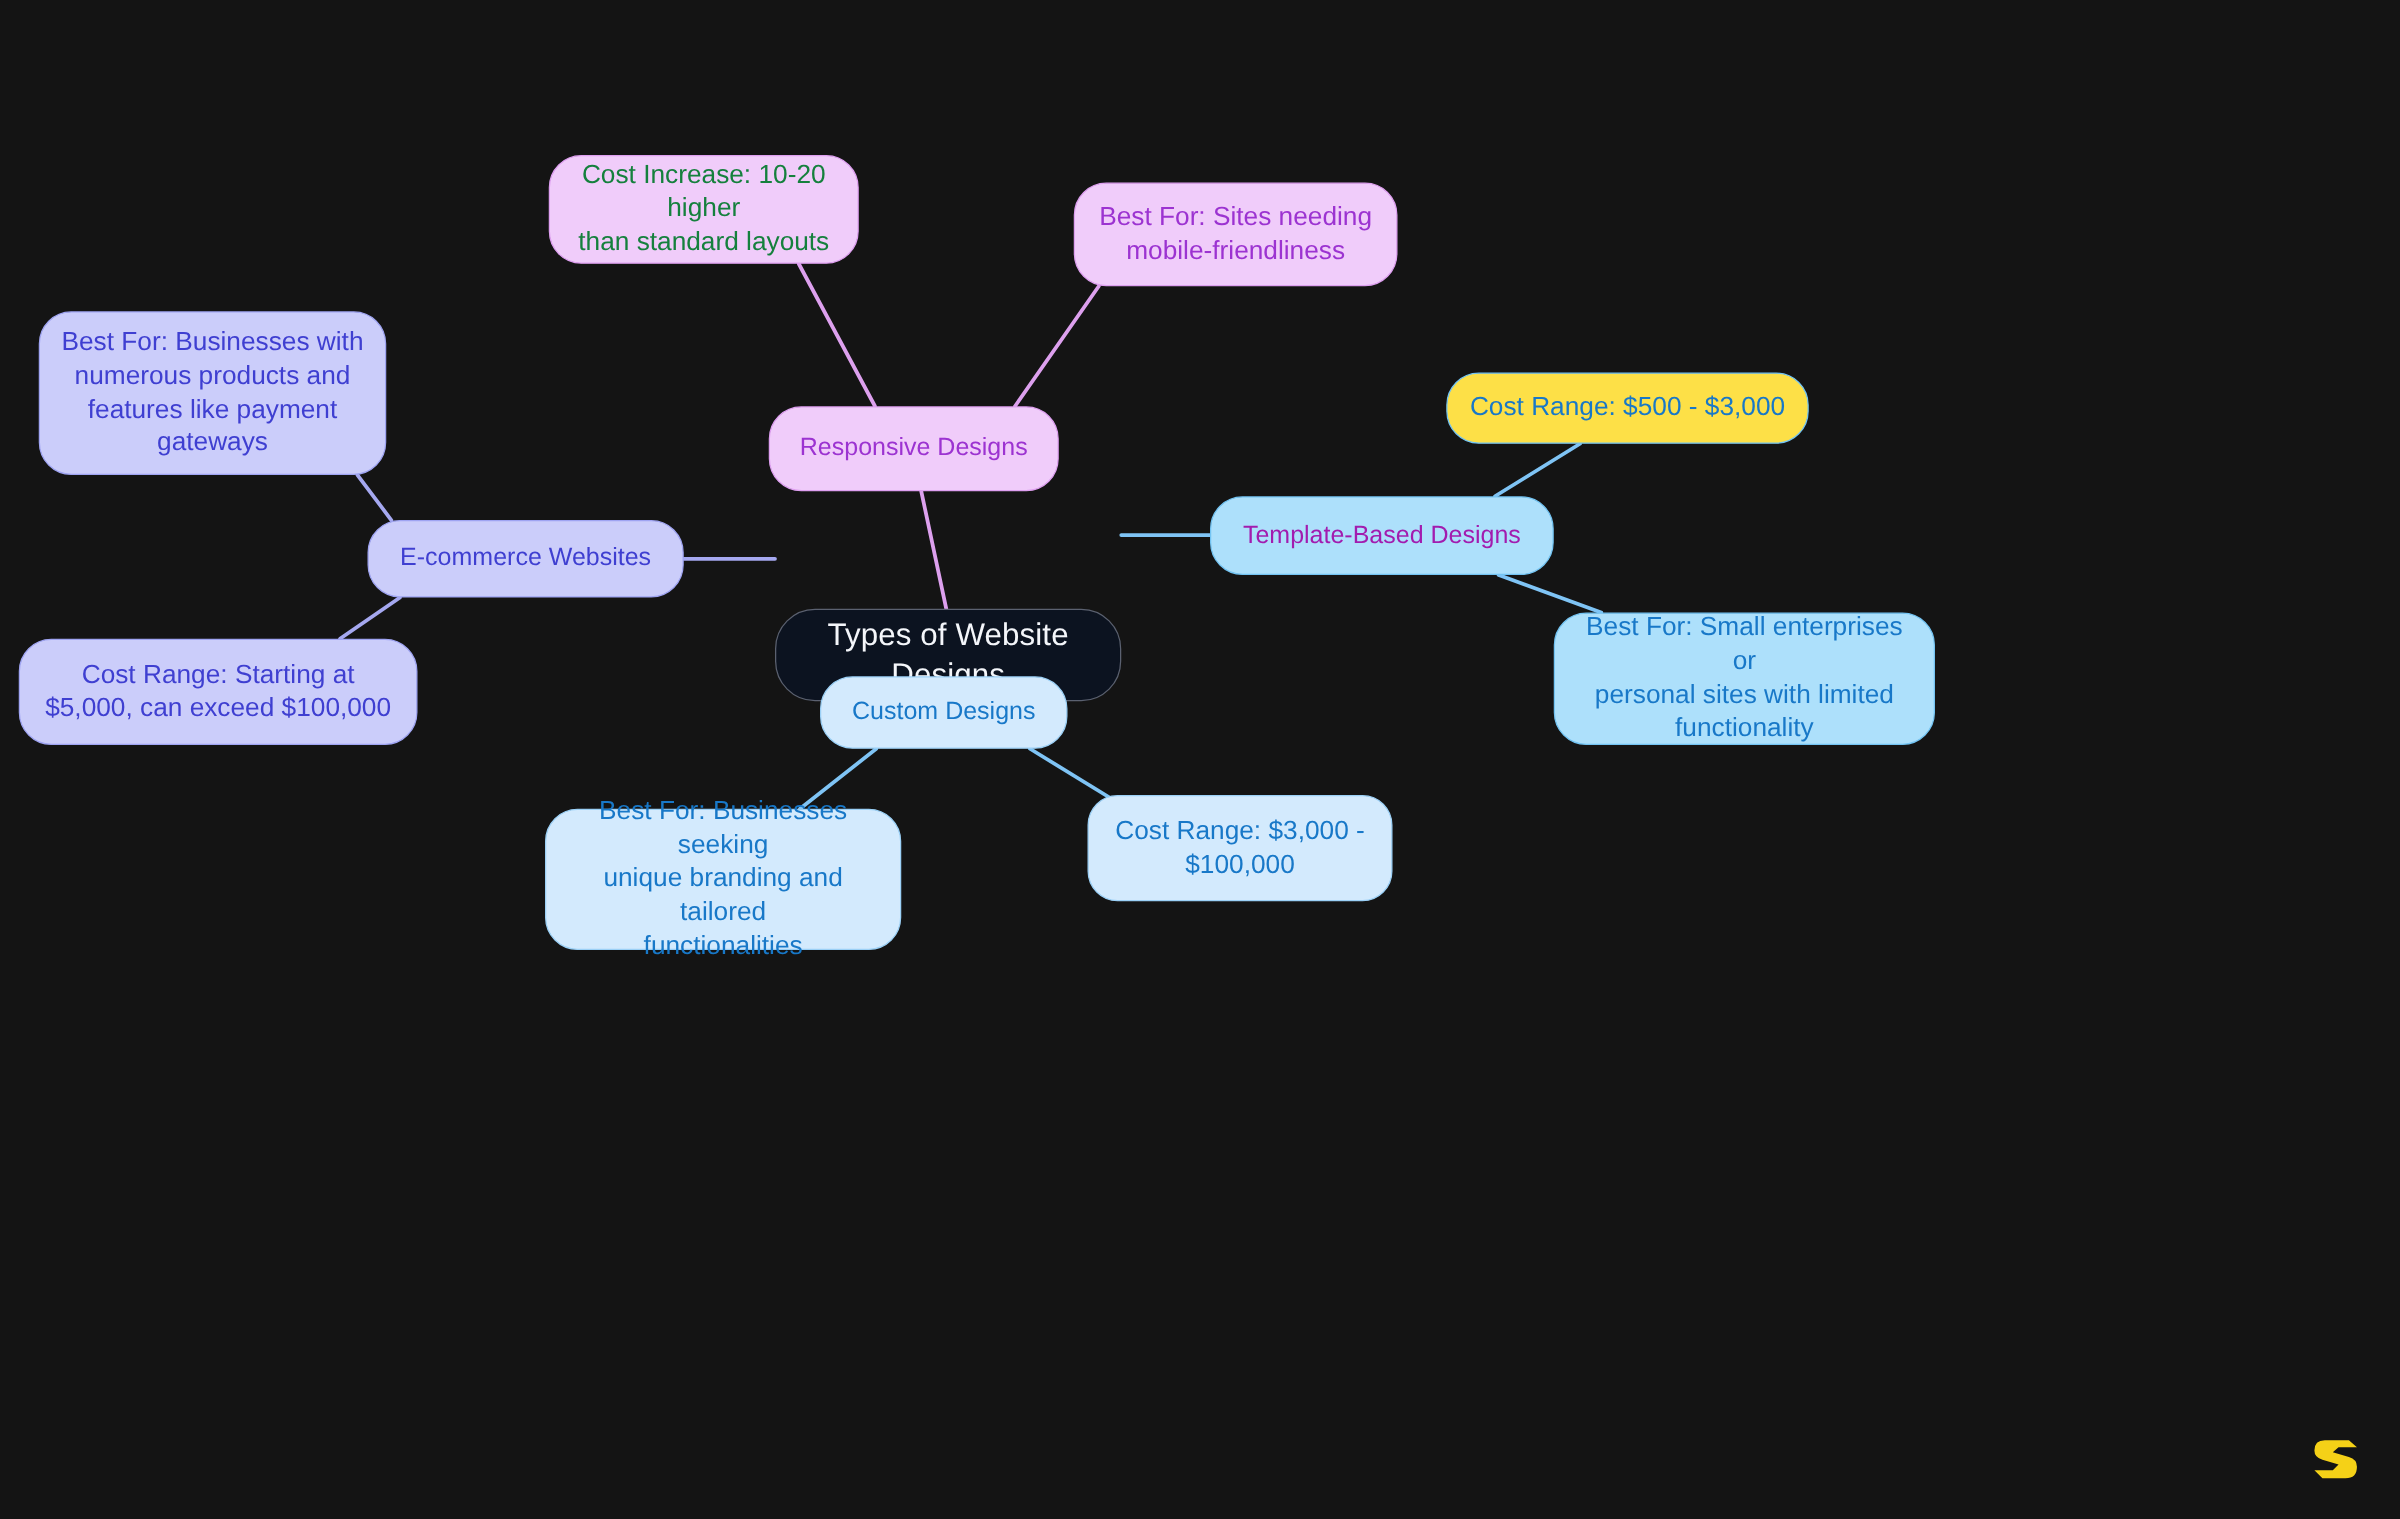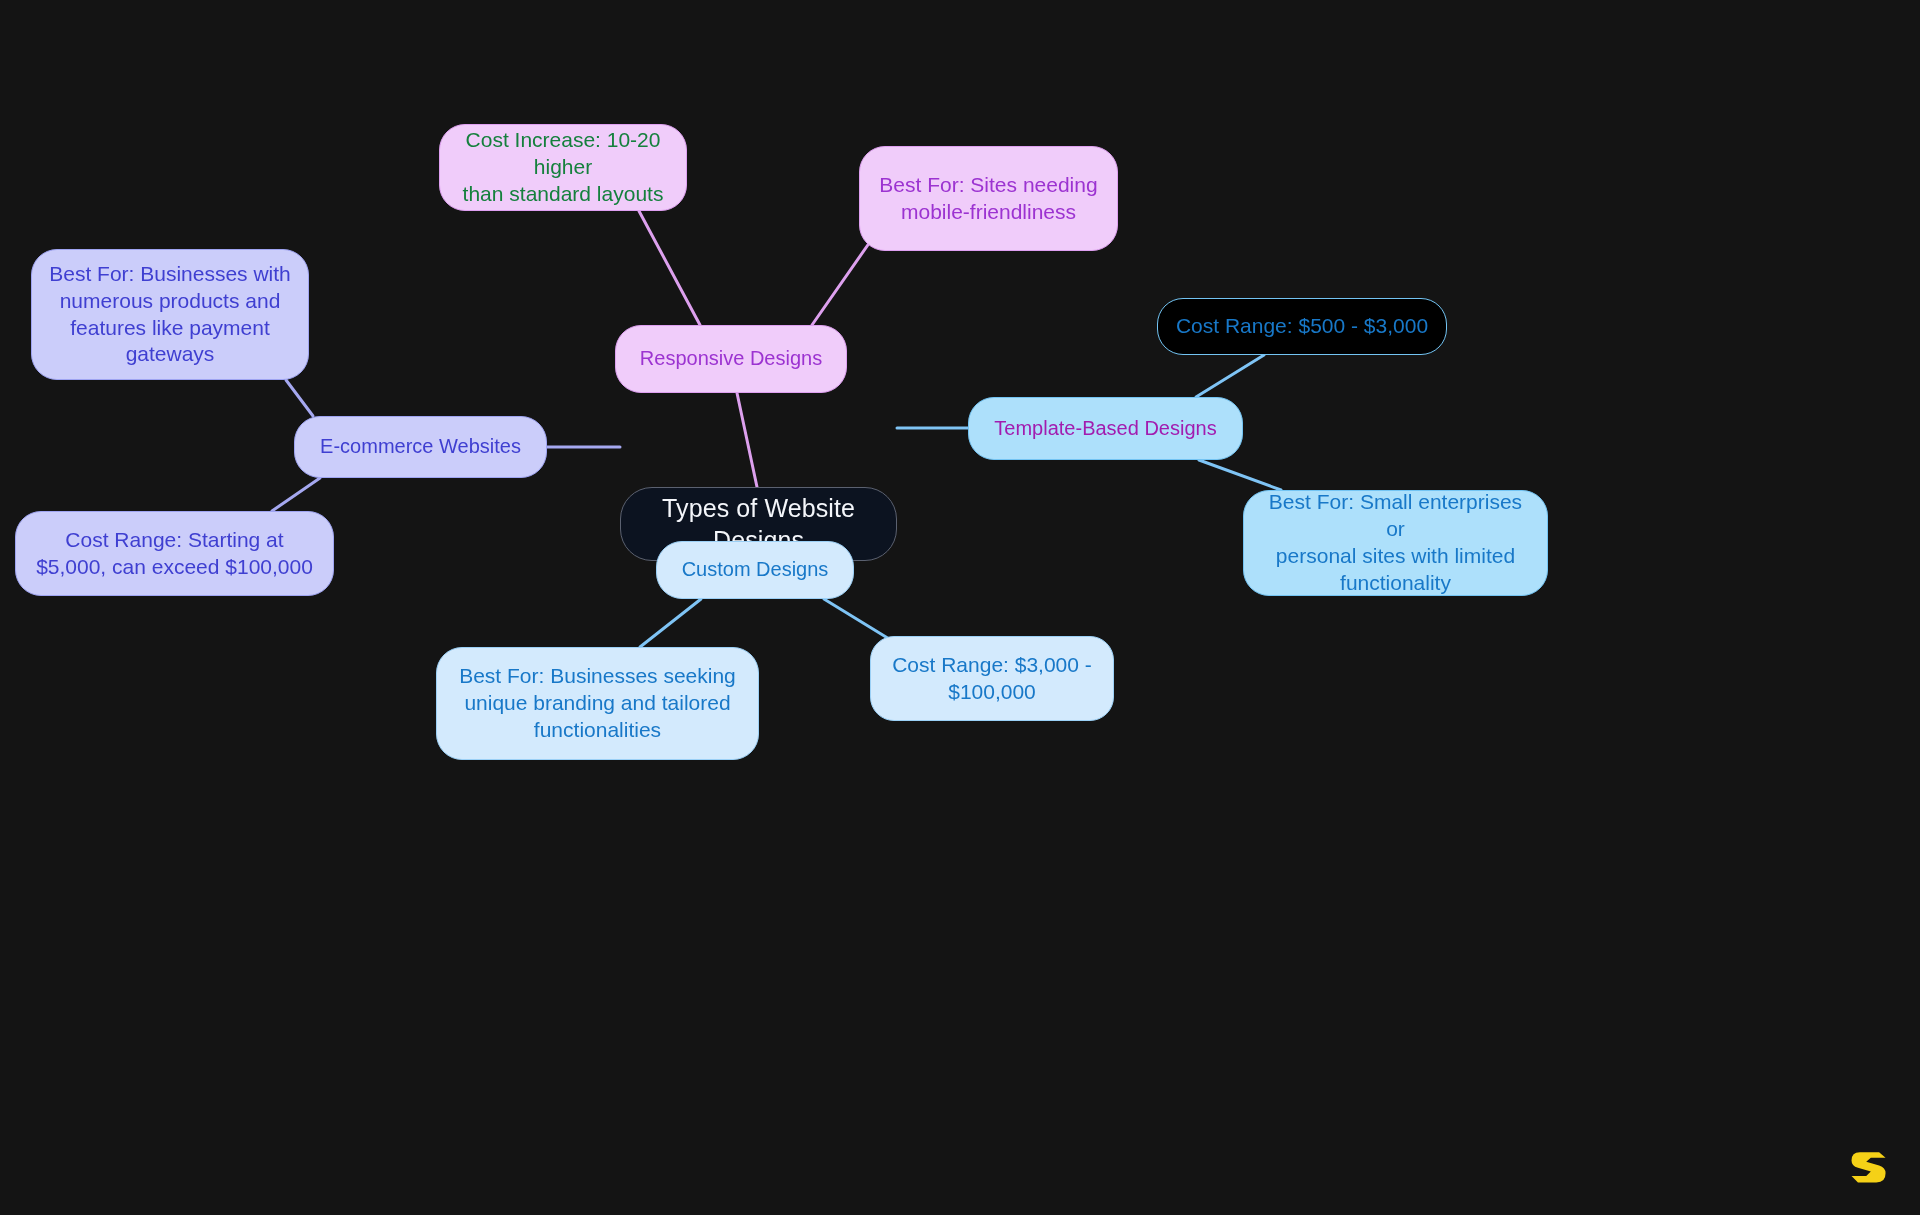--- a/index.html
+++ b/index.html
@@ -75,36 +75,36 @@
       <line x1="757" y1="561" x2="755" y2="541" stroke="#7fc4f5" stroke-width="3" stroke-linecap="round"></line>
       <line x1="701" y1="599" x2="640" y2="647" stroke="#7fc4f5" stroke-width="3" stroke-linecap="round"></line>
       <line x1="824" y1="599" x2="899" y2="645" stroke="#7fc4f5" stroke-width="3" stroke-linecap="round"></line>
     </svg>
 
   <div id="node-layer">
       <div class="node node-root" style="left: 620px; top: 487px; width: 277px; height: 74px; background: rgb(12, 19, 32); border-color: rgb(91, 97, 112); color: rgb(244, 246, 250);"><span>Types of Website Designs</span></div>
       <div class="node node-branch" style="left: 615px; top: 325px; width: 232px; height: 68px; background: rgb(240, 204, 250); border-color: rgb(222, 159, 240); color: rgb(156, 51, 209);"><span>Responsive Designs</span></div>
       <div class="node node-leaf" style="left: 439px; top: 124px; width: 248px; height: 87px; background: rgb(240, 204, 250); border-color: rgb(222, 159, 240); color: #15803d; text-align: center;"><span>Cost Increase: 10-20 higher
 than standard layouts</span></div>
-      <div class="node node-leaf" style="left: 859px; top: 146px; width: 259px; height: 105px; background: rgb(240, 204, 250); border-color: rgb(222, 159, 240); color: rgb(156, 51, 209);"><span>Best For: Sites needing
+      <div class="node node-leaf" style="left: 859px; top: 146px; width: 259px; height: 83px; background: rgb(240, 204, 250); border-color: rgb(222, 159, 240); color: rgb(156, 51, 209);"><span>Best For: Sites needing
 mobile-friendliness</span></div>
       <div class="node node-branch" style="left: 294px; top: 416px; width: 253px; height: 62px; background: rgb(203, 205, 250); border-color: rgb(159, 164, 242); color: rgb(63, 63, 209);"><span>E-commerce Websites</span></div>
       <div class="node node-leaf" style="left: 31px; top: 249px; width: 278px; height: 131px; background: rgb(203, 205, 250); border-color: rgb(159, 164, 242); color: rgb(63, 63, 209);"><span>Best For: Businesses with
 numerous products and
 features like payment
 gateways</span></div>
       <div class="node node-leaf" style="left: 15px; top: 511px; width: 319px; height: 85px; background: rgb(203, 205, 250); border-color: rgb(159, 164, 242); color: rgb(63, 63, 209); padding-left: 16px;"><span>Cost Range: Starting at
 $5,000, can exceed $100,000</span></div>
       <div class="node node-branch" style="left: 968px; top: 397px; width: 275px; height: 63px; background: rgb(173, 224, 251); border-color: rgb(115, 196, 243); color: #a21caf;"><span>Template-Based Designs</span></div>
-      <div class="node node-leaf" style="left: 1157px; top: 298px; width: 290px; height: 57px; background: #000000; border-color: rgb(115, 196, 243); color: rgb(24, 120, 200);"><span>Cost Range: $500 - $3,000</span></div>
+      <div class="node node-leaf" style="left: 1157px; top: 298px; width: 290px; height: 57px; background: #fde047; border-color: rgb(115, 196, 243); color: rgb(24, 120, 200);"><span>Cost Range: $500 - $3,000</span></div>
       <div class="node node-leaf" style="left: 1243px; top: 490px; width: 305px; height: 106px; background: rgb(173, 224, 251); border-color: rgb(115, 196, 243); color: rgb(24, 120, 200);"><span>Best For: Small enterprises or
 personal sites with limited
 functionality</span></div>
       <div class="node node-branch" style="left: 656px; top: 541px; width: 198px; height: 58px; background: rgb(211, 234, 253); border-color: rgb(155, 208, 246); color: rgb(24, 120, 200);"><span>Custom Designs</span></div>
-      <div class="node node-leaf" style="left: 436px; top: 647px; width: 323px; height: 113px; background: rgb(211, 234, 253); border-color: rgb(155, 208, 246); color: rgb(24, 120, 200);"><span>Best For: Businesses seeking
+      <div class="node node-leaf" style="left: 436px; top: 647px; width: 285px; height: 113px; background: rgb(211, 234, 253); border-color: rgb(155, 208, 246); color: rgb(24, 120, 200);"><span>Best For: Businesses seeking
 unique branding and tailored
 functionalities</span></div>
       <div class="node node-leaf" style="left: 870px; top: 636px; width: 244px; height: 85px; background: rgb(211, 234, 253); border-color: rgb(155, 208, 246); color: rgb(24, 120, 200); border-radius: 24px;"><span>Cost Range: $3,000 -
 $100,000</span></div>
     </div>
 
   <svg id="logo" viewBox="0 0 100 100">
     <path id="logo-path" d="M72 20 L30 20 Q12 20 12 38 Q12 50 26 54 L54 62 L44 72 L12 72 L26 86 L66 86 Q86 86 86 66 Q86 53 72 49 L44 41 L54 32 L86 32 Z" fill="#f5d117"></path>
   </svg>
 

